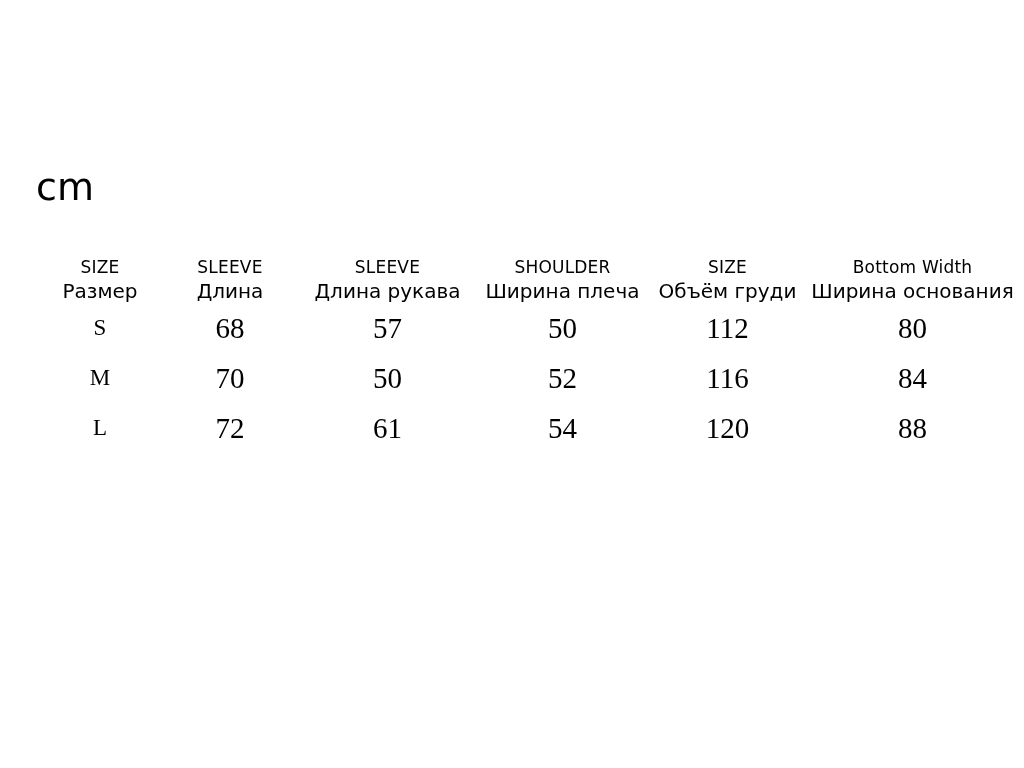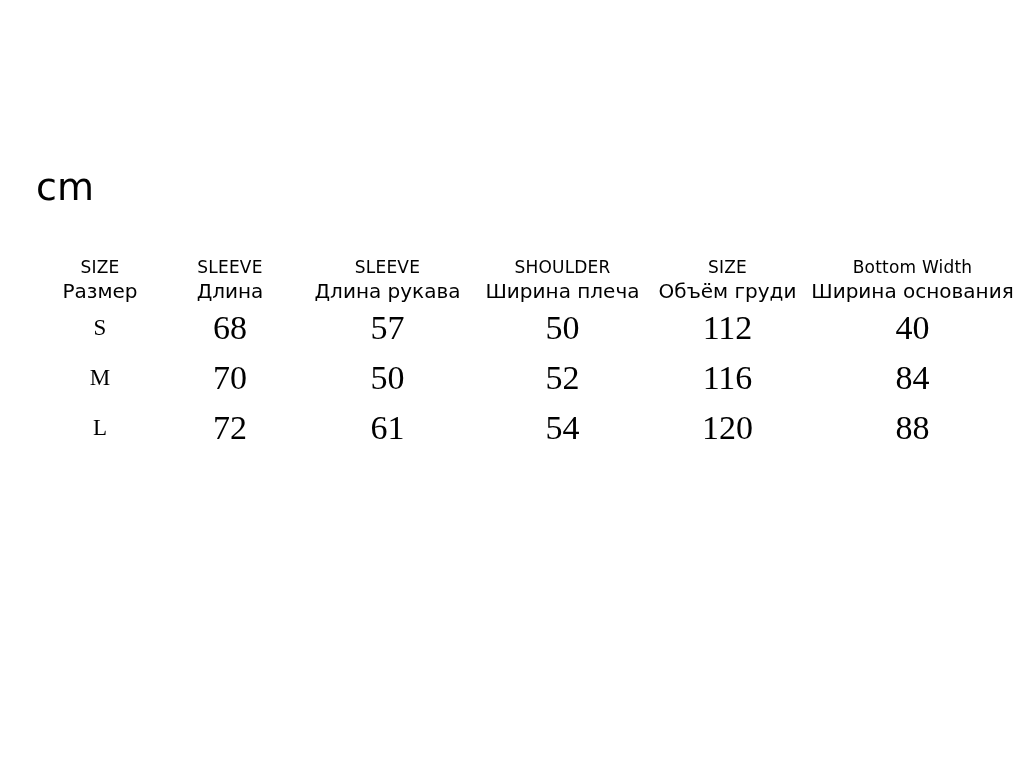--- a/index.html
+++ b/index.html
@@ -83,21 +83,21 @@
     height: 50px;
   }
 
   .size-cell {
     font-family: "Liberation Serif", serif;
     font-size: 23px;
     font-weight: 400;
   }
   .val-cell {
     font-family: "Liberation Serif", serif;
-    font-size: 34px;
+    font-size: 29px;
     font-weight: 400;
   }
 </style>
 </head>
 <body>
 
 <div id="size-chart">
 
   <div class="unit-label">cm</div>
 
@@ -138,21 +138,21 @@
         </th>
       </tr>
     </thead>
     <tbody>
       <tr>
         <td class="size-cell">S</td>
         <td class="val-cell">68</td>
         <td class="val-cell">57</td>
         <td class="val-cell">50</td>
         <td class="val-cell">112</td>
-        <td class="val-cell">40</td>
+        <td class="val-cell">80</td>
       </tr>
       <tr>
         <td class="size-cell">M</td>
         <td class="val-cell">70</td>
         <td class="val-cell">50</td>
         <td class="val-cell">52</td>
         <td class="val-cell">116</td>
         <td class="val-cell">84</td>
       </tr>
       <tr>

